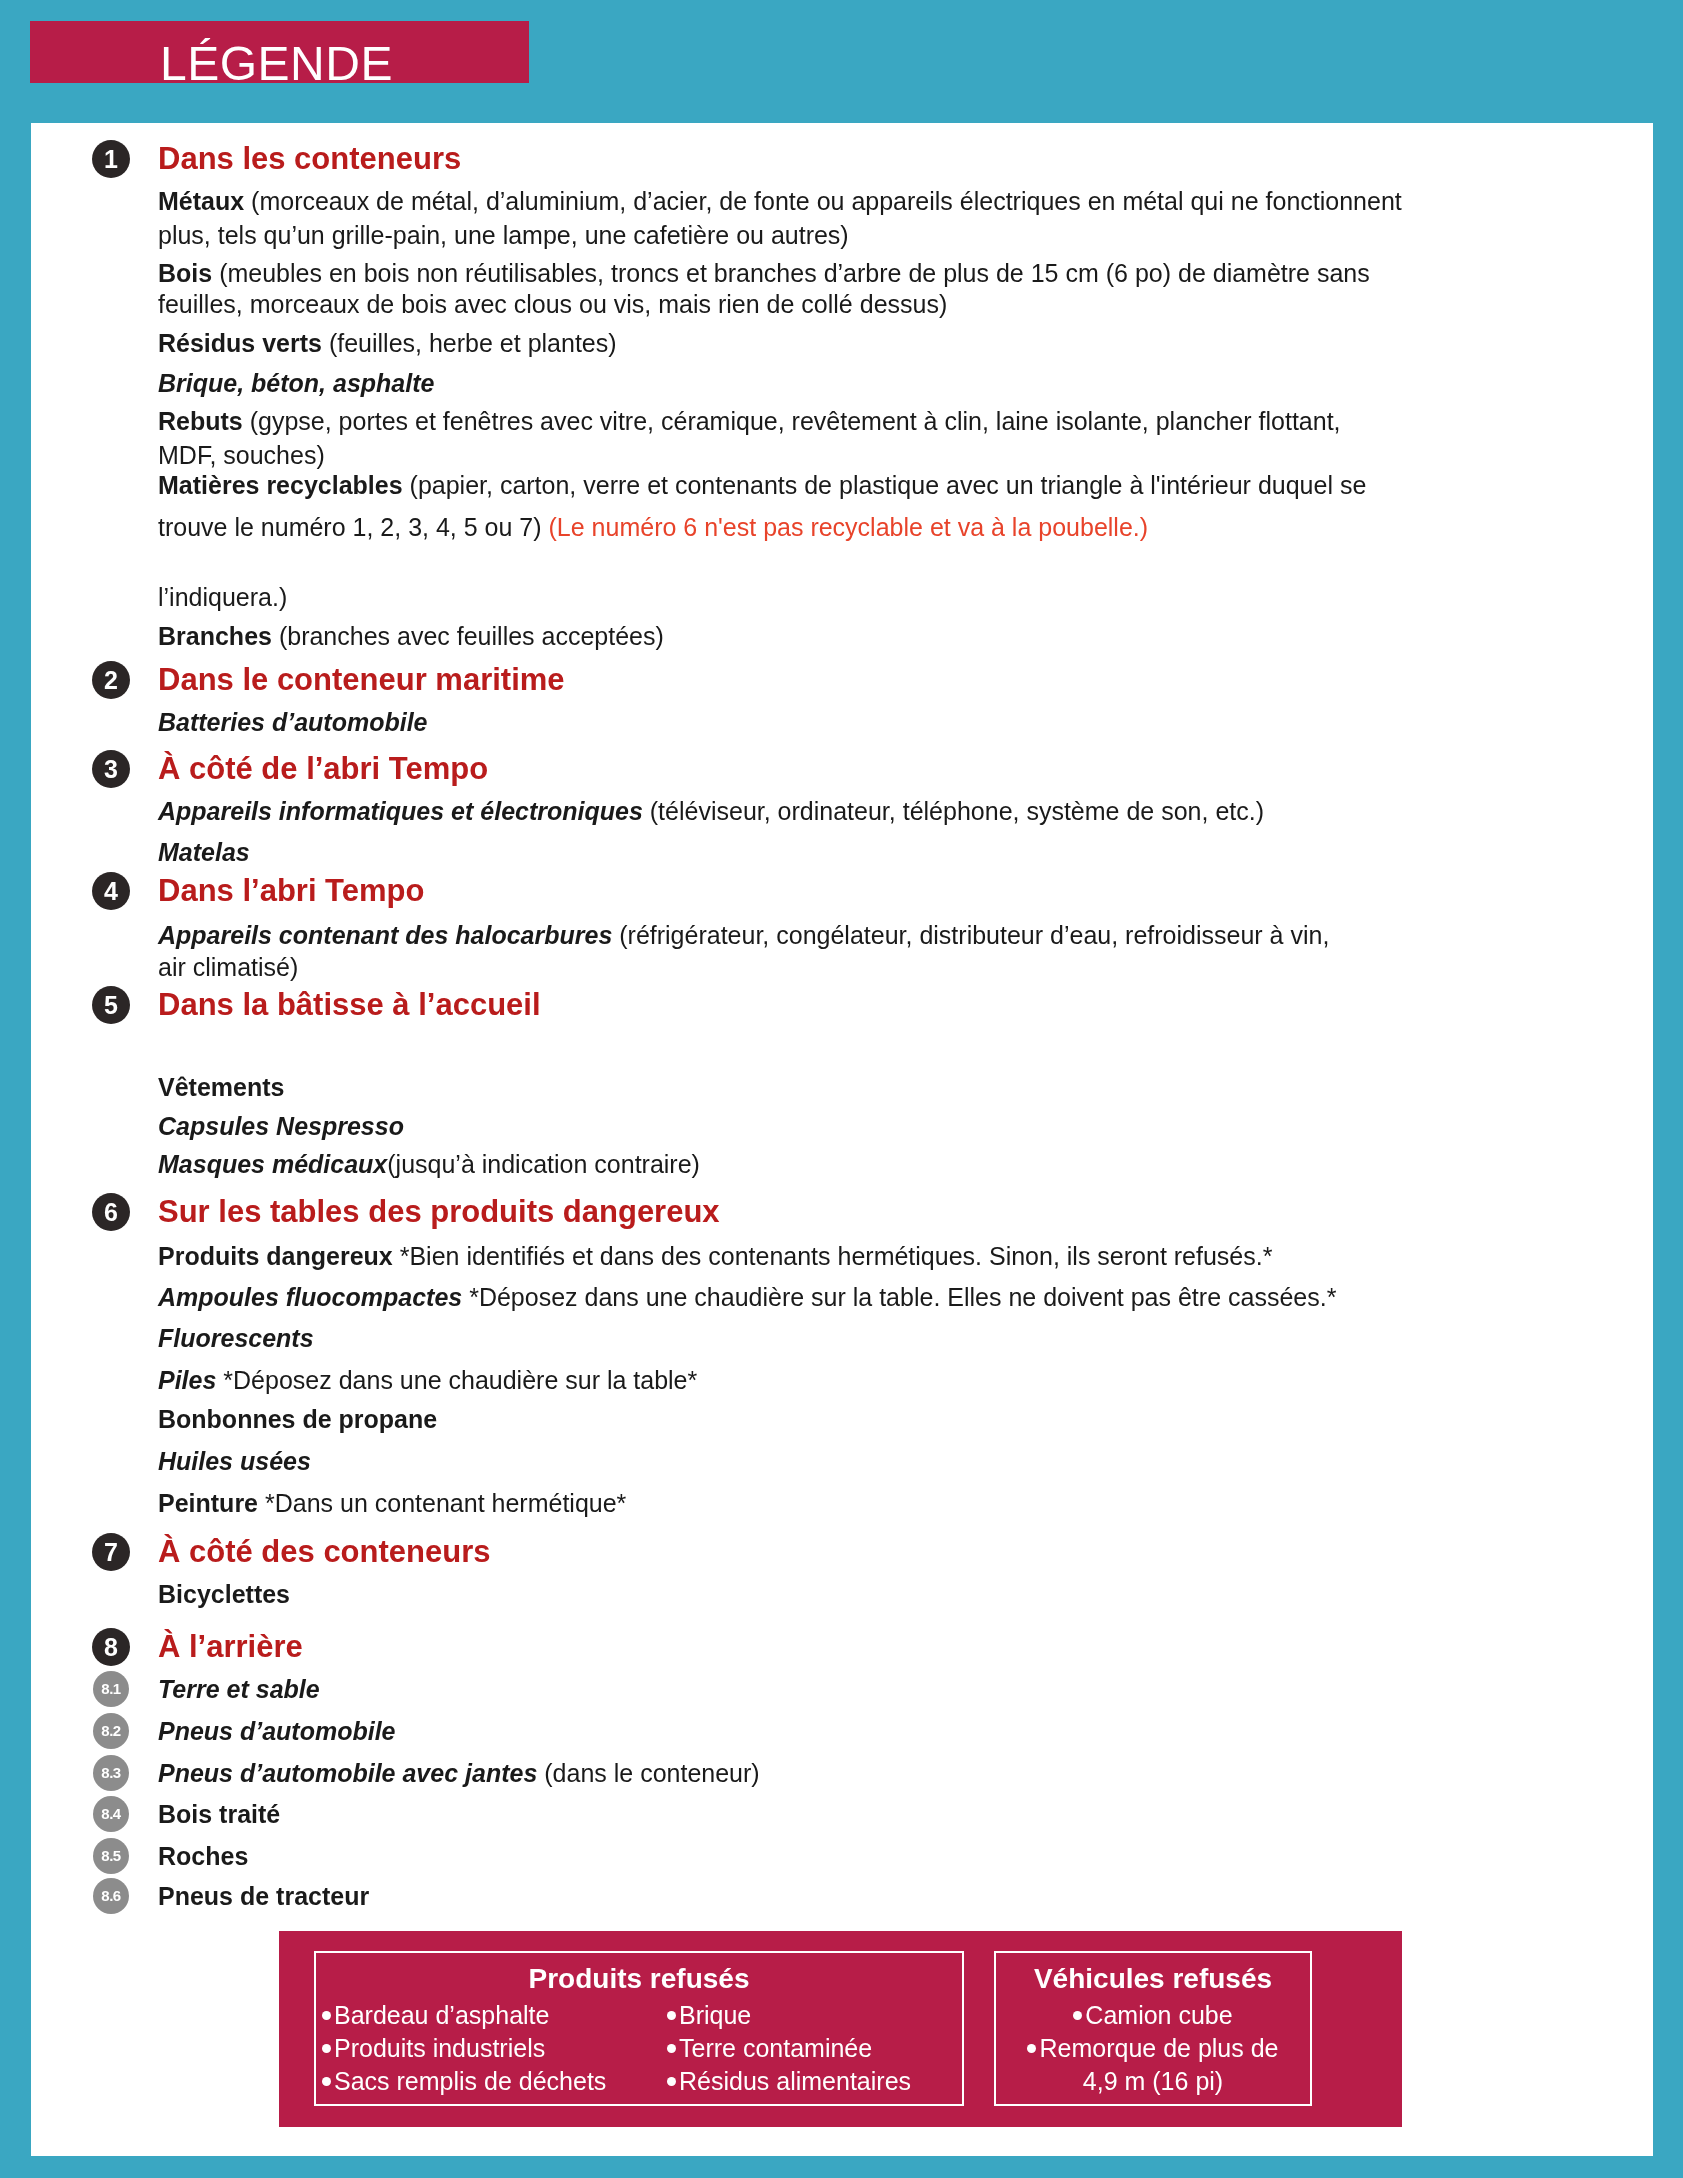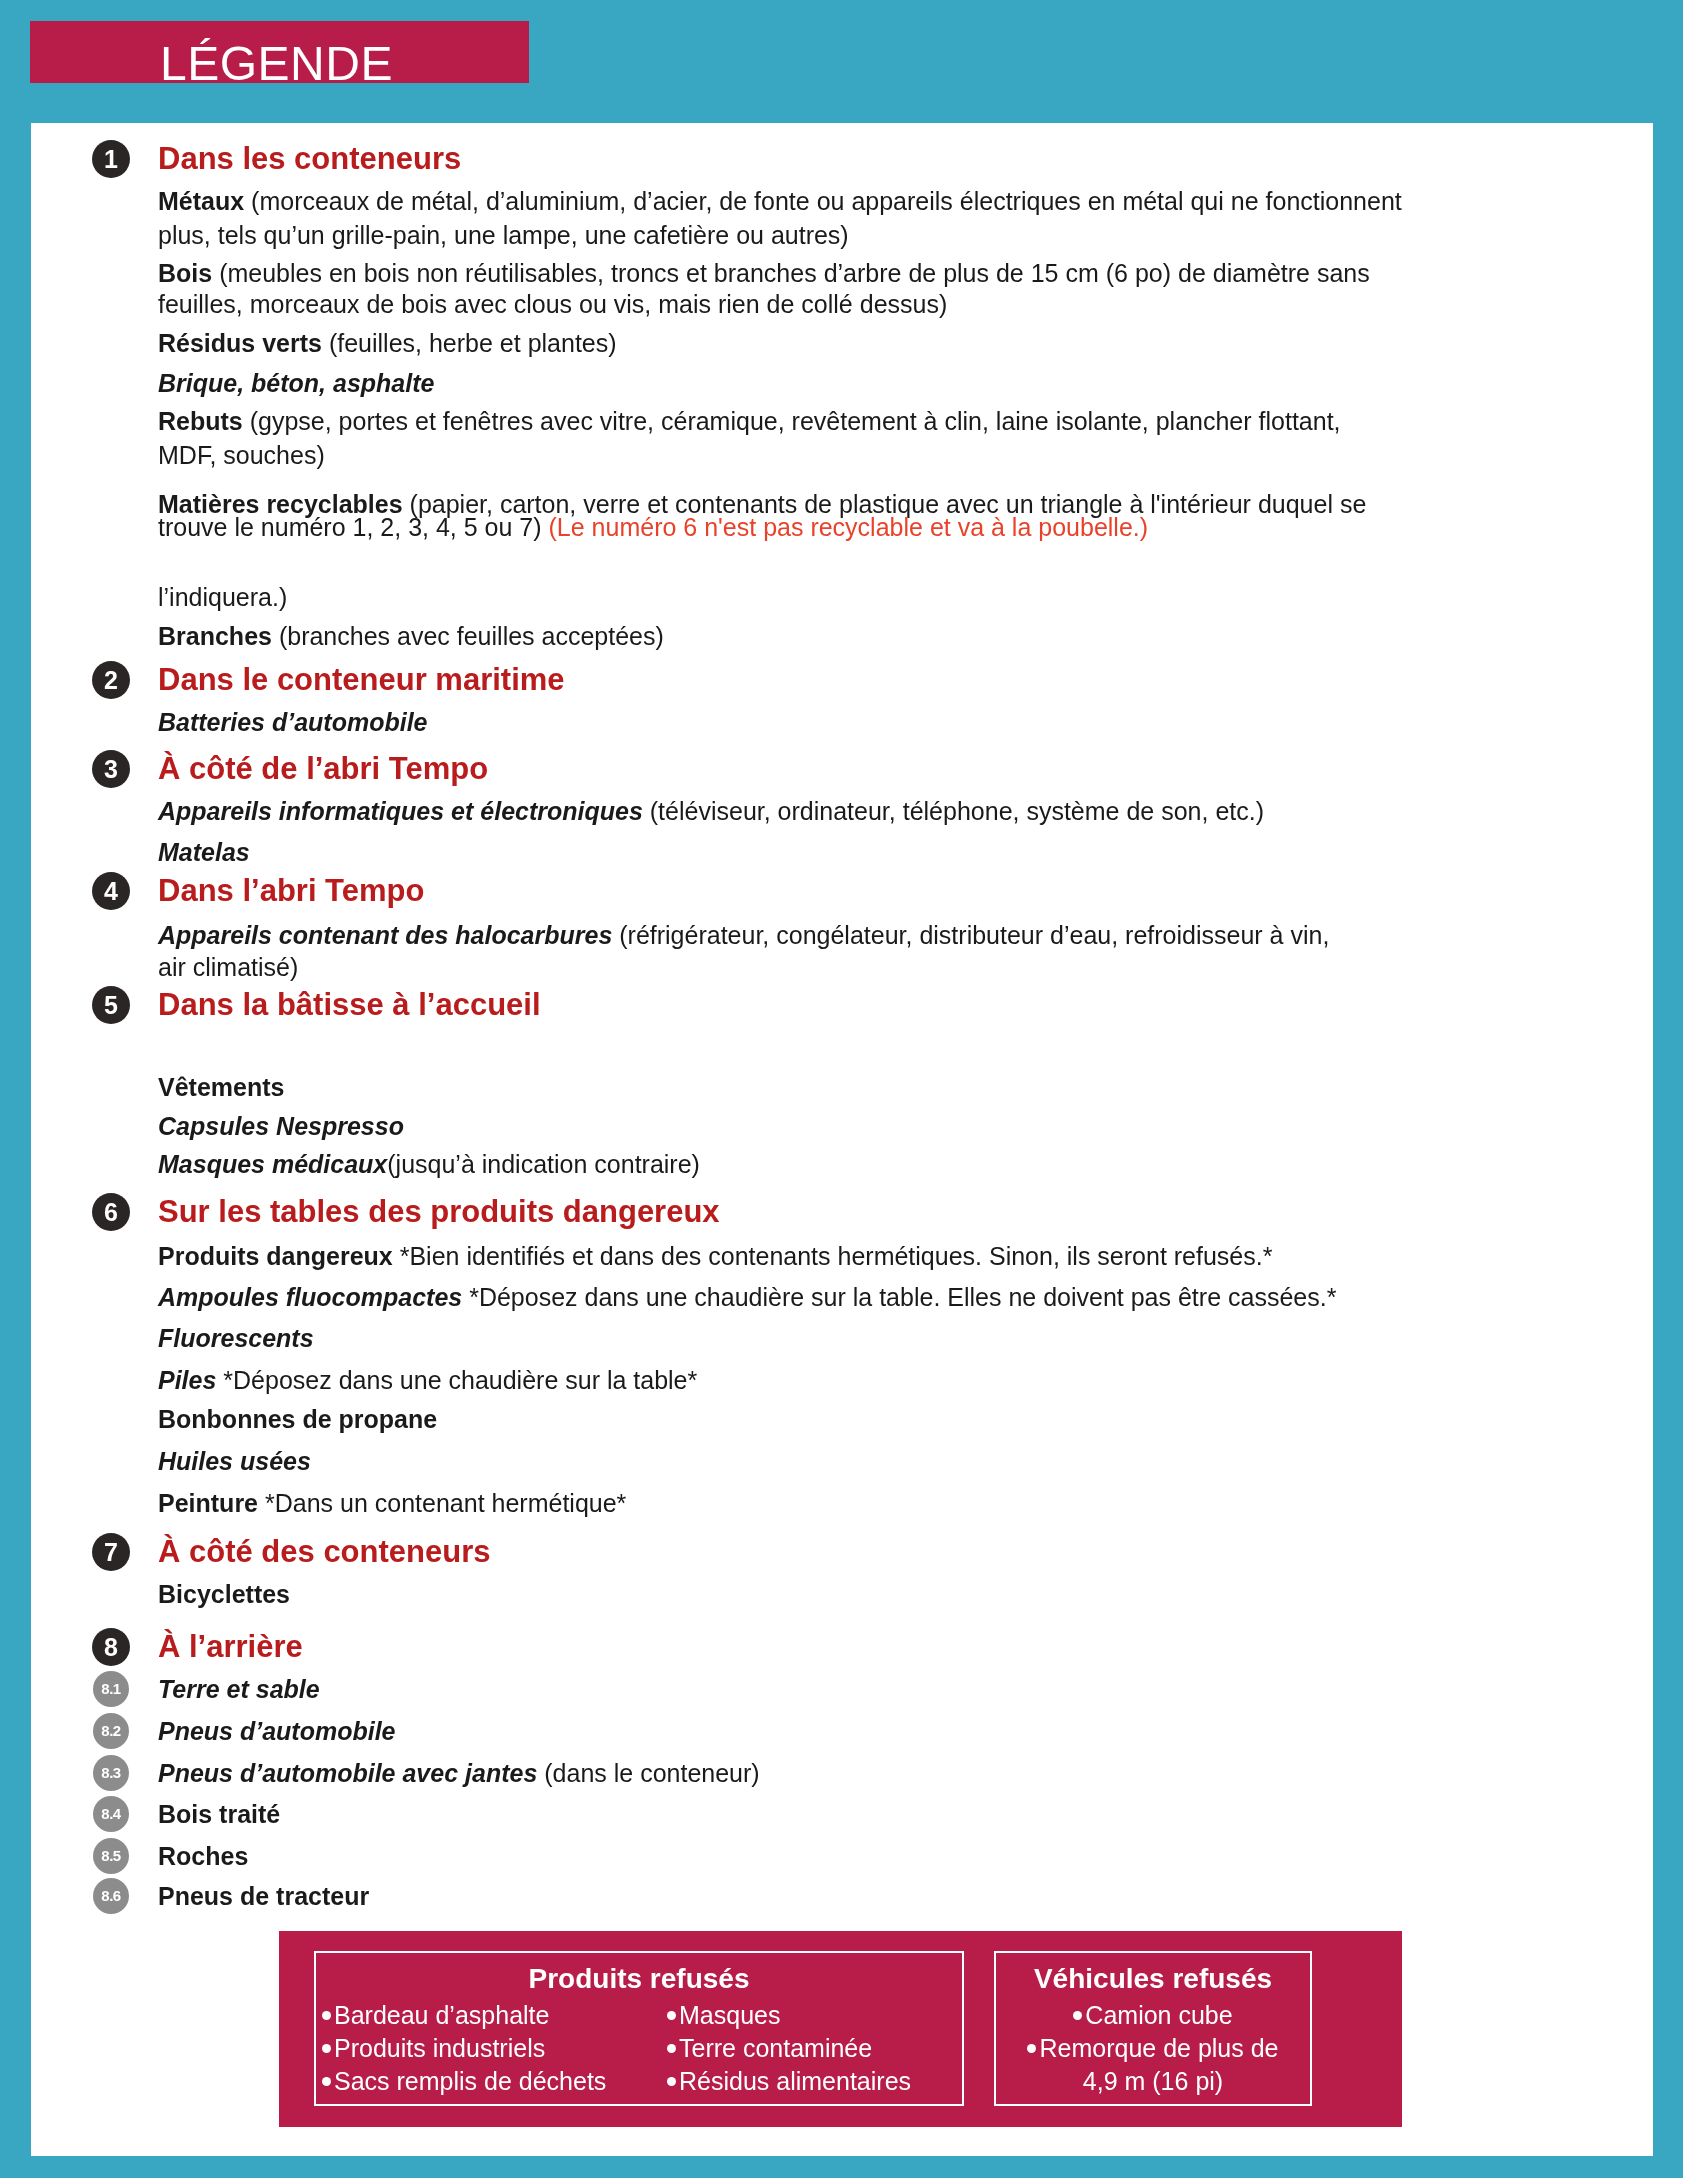--- a/index.html
+++ b/index.html
@@ -72,21 +72,21 @@
   <div class="row item" style="top:133px"><span class="term">Bois</span><span> (meubles en bois non réutilisables, troncs et branches d’arbre de plus de 15 cm (6 po) de diamètre sans</span></div>
   <div class="row item" style="top:164px">feuilles, morceaux de bois avec clous ou vis, mais rien de collé dessus)</div>
 
   <div class="row item" style="top:203px"><span class="term">Résidus verts</span><span> (feuilles, herbe et plantes)</span></div>
 
   <div class="row item" style="top:243px"><span class="term it">Brique, béton, asphalte</span></div>
 
   <div class="row item" style="top:281px"><span class="term">Rebuts</span><span> (gypse, portes et fenêtres avec vitre, céramique, revêtement à clin, laine isolante, plancher flottant,</span></div>
   <div class="row item" style="top:315px">MDF, souches)</div>
 
-  <div class="row item" style="top:364px"><span class="term">Matières recyclables</span><span> (papier, carton, verre et contenants de plastique avec un triangle à l'intérieur duquel se</span></div>
+  <div class="row item" style="top:345px"><span class="term">Matières recyclables</span><span> (papier, carton, verre et contenants de plastique avec un triangle à l'intérieur duquel se</span></div>
   <div class="row item" style="top:387px"><span>trouve le numéro 1, 2, 3, 4, 5 ou 7) </span><span class="note-red">(Le numéro 6 n'est pas recyclable et va à la poubelle.)</span></div>
 
   <div class="row item" style="top:457px">l’indiquera.)</div>
 
   <div class="row item" style="top:496px"><span class="term">Branches</span><span> (branches avec feuilles acceptées)</span></div>
 
   <div class="badge" style="top:538px">2</div>
   <div class="row heading" style="top:538px">Dans le conteneur maritime</div>
   <div class="row item" style="top:582px"><span class="term it">Batteries d’automobile</span></div>
 
@@ -144,21 +144,21 @@
 
 <div class="refused-box">
   <div class="inner products">
     <div class="inner-title">Produits refusés</div>
     <div class="inner-list col1">
       <div><span class="bullet"></span><span>Bardeau d’asphalte</span></div>
       <div><span class="bullet"></span><span>Produits industriels</span></div>
       <div><span class="bullet"></span><span>Sacs remplis de déchets</span></div>
     </div>
     <div class="inner-list col2">
-      <div><span class="bullet"></span><span>Masques</span></div>
+      <div><span class="bullet"></span><span>Brique</span></div>
       <div><span class="bullet"></span><span>Terre contaminée</span></div>
       <div><span class="bullet"></span><span>Résidus alimentaires</span></div>
     </div>
   </div>
 
   <div class="inner vehicles">
     <div class="inner-title">Véhicules refusés</div>
     <div class="inner-list">
       <div><span class="bullet"></span><span>Camion cube</span></div>
       <div><span class="bullet"></span><span>Remorque de plus de</span></div>

